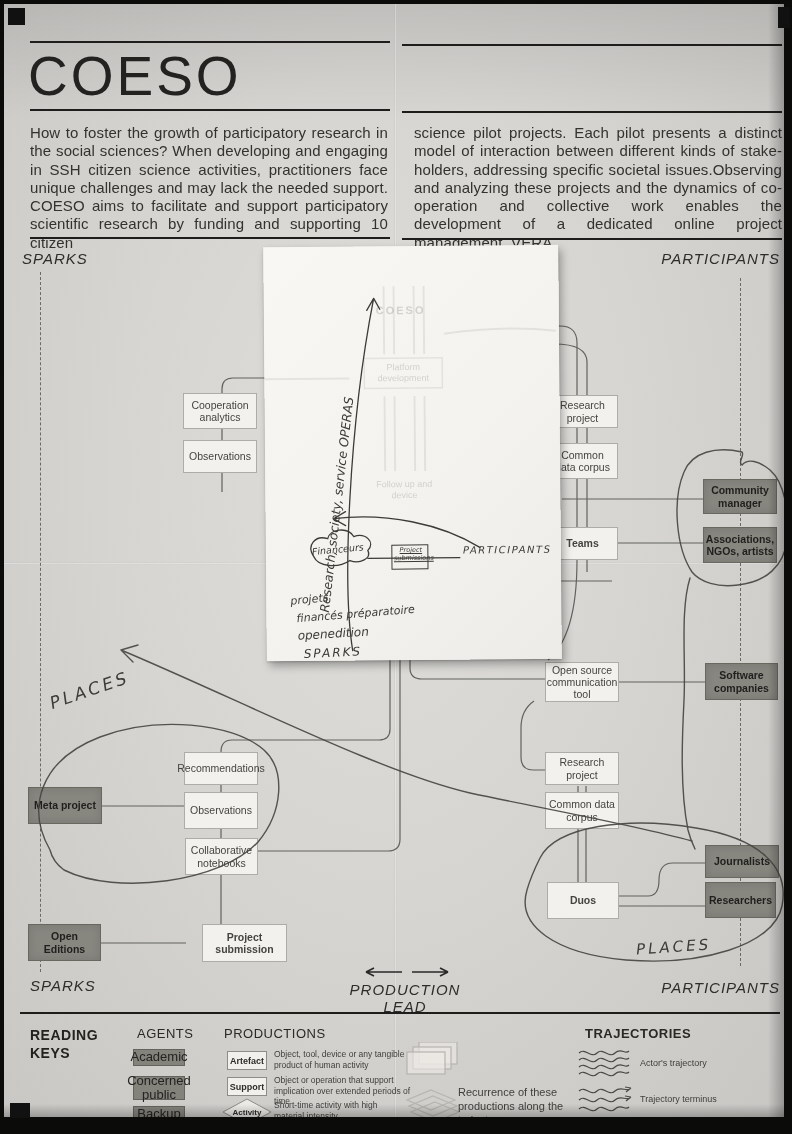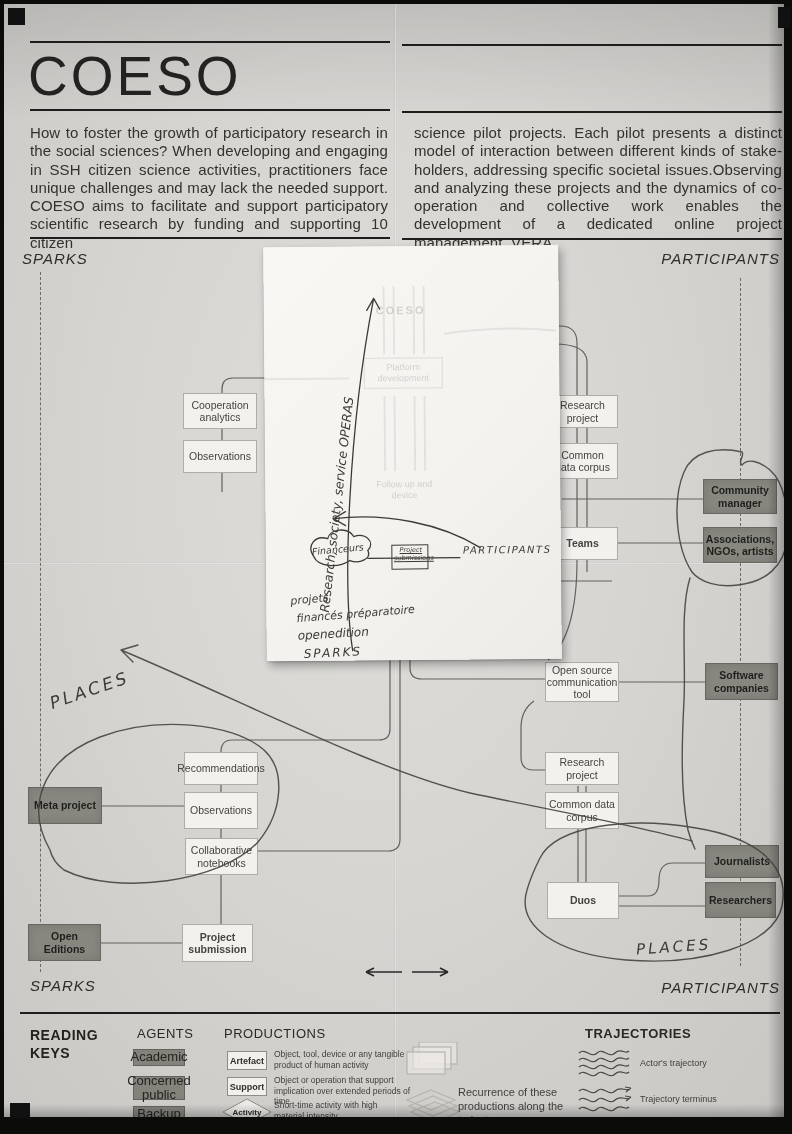--- a/index.html
+++ b/index.html
@@ -58,20 +58,21 @@
     <div class="rule" style="left:30px;top:109px;width:360px;"></div>
     <div class="rule" style="left:402px;top:111px;width:380px;"></div>
     <div class="para" style="left:30px;top:124px;width:358px;">How to foster the growth of participatory research in the social sciences? When developing and engaging in SSH citizen science activities, practitioners face unique challenges and may lack the needed support. COESO aims to facilitate and support participatory scientific research by funding and supporting 10 citizen</div>
     <div class="para" style="left:414px;top:124px;width:368px;">science pilot projects.  Each pilot presents a distinct model of interaction between different kinds of stake-holders, addressing specific societal issues.Observing and analyzing these projects and the dynamics of co-operation and collective work enables the development of a dedicated online project management, VERA.</div>
     <div class="rule" style="left:30px;top:237px;width:360px;"></div>
     <div class="rule" style="left:402px;top:238px;width:380px;"></div>
 
     <div class="zonelabel" style="left:22px;top:250px;">SPARKS</div>
     <div class="zonelabel" style="left:640px;top:250px;width:140px;text-align:right;">PARTICIPANTS</div>
     <div class="zonelabel" style="left:30px;top:977px;">SPARKS</div>
+    <div class="zonelabel" style="left:340px;top:981px;width:130px;text-align:center;">PRODUCTION LEAD</div>
     <div class="zonelabel" style="left:640px;top:979px;width:140px;text-align:right;">PARTICIPANTS</div>
 
     <svg class="layer" width="792" height="1134" viewBox="0 0 792 1134">
       <g stroke="#2a2927" stroke-width="1.6" fill="none">
         <path d="M402,972 H366 M366,972 l8,-4 M366,972 l8,4"></path>
         <path d="M412,972 H448 M448,972 l-8,-4 M448,972 l-8,4"></path>
       </g>
     </svg>
 
     <div class="dashline" style="left:40px;top:272px;height:700px;"></div>
@@ -116,21 +117,21 @@
     <div class="dbox" style="left:705px;top:663px;width:73px;height:37px;">Software companies</div>
     <div class="wbox" style="left:545px;top:752px;width:74px;height:33px;">Research project</div>
     <div class="wbox" style="left:545px;top:792px;width:74px;height:37px;">Common data corpus</div>
     <div class="wbox bold" style="left:547px;top:882px;width:72px;height:37px;">Duos</div>
     <div class="dbox" style="left:705px;top:845px;width:74px;height:33px;">Journalists</div>
     <div class="dbox" style="left:705px;top:882px;width:71px;height:36px;">Researchers</div>
     <div class="wbox" style="left:184px;top:752px;width:74px;height:33px;">Recommendations</div>
     <div class="wbox" style="left:184px;top:792px;width:74px;height:37px;">Observations</div>
     <div class="wbox" style="left:185px;top:838px;width:73px;height:37px;">Collaborative notebooks</div>
     <div class="dbox" style="left:28px;top:787px;width:74px;height:37px;">Meta project</div>
-    <div class="wbox bold" style="left:182px;top:924px;width:71px;height:38px;">Project submission</div>
+    <div class="wbox bold" style="left:202px;top:924px;width:85px;height:38px;">Project submission</div>
     <div class="dbox" style="left:28px;top:924px;width:73px;height:37px;">Open Editions</div>
 
     <svg class="layer over" width="792" height="1134" viewBox="0 0 792 1134">
       <g stroke="#45443f" stroke-width="1.4" fill="none" stroke-linecap="round" opacity="0.9">
         <path d="M50,850 C26,808 40,760 100,737 C155,716 232,722 264,750 C286,770 283,812 258,842 C222,882 116,896 64,870 Q53,862 50,850"></path>
         <path d="M692,841 C630,824 540,808 470,793 C380,772 240,700 121,650 M121,650 L138,645 M121,650 L133,662"></path>
         <path d="M692,572 C676,548 672,500 684,472 C692,452 716,446 742,452 C745,456 737,462 742,465 C748,458 759,461 770,470 C784,482 790,512 787,540 C784,566 766,582 738,585 C718,588 700,582 692,572"></path>
         <path d="M690,578 C680,610 686,660 684,700 C682,740 680,790 688,830 C690,838 692,843 695,849"></path>
         <path d="M540,858 C556,826 628,816 696,828 C758,838 790,866 782,906 C774,946 700,966 626,960 C556,954 516,926 527,890 C531,876 536,866 540,858"></path>
       </g>

